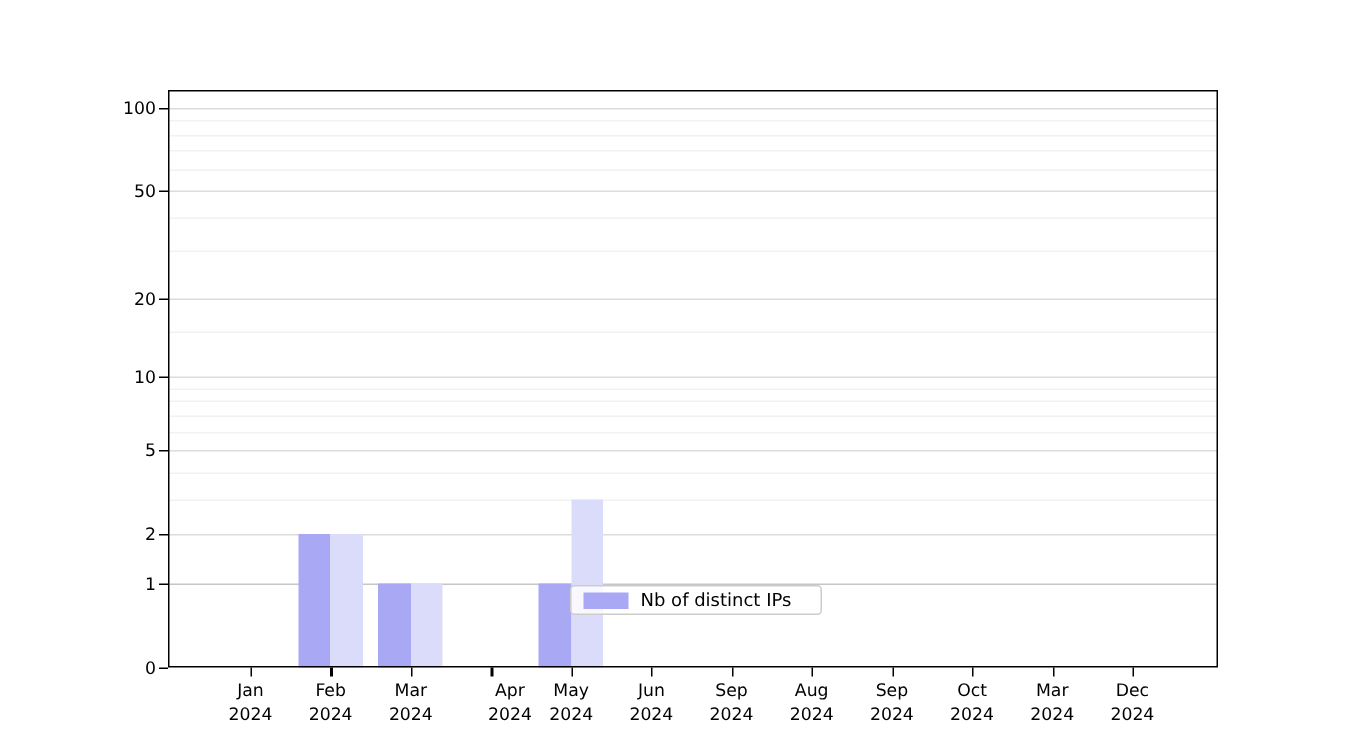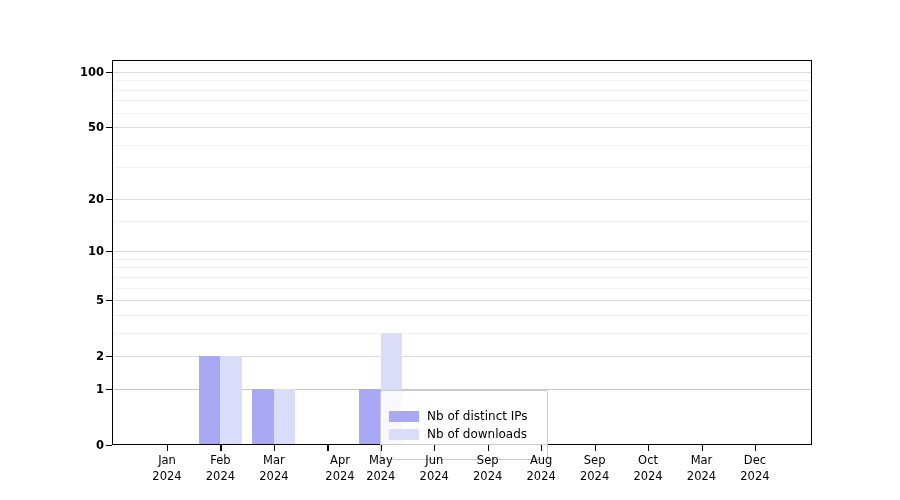--- a/index.html
+++ b/index.html
@@ -11,29 +11,29 @@
     position:absolute;left:112px;top:36px;width:700px;height:18px;
     text-align:center;font-size:13.5px;line-height:18px;color:#000;
   }
   .plot-area{position:absolute;left:112px;top:60px;width:700px;height:385px;background:#fff;}
   .layer{position:absolute;inset:0;}
   .plot-frame{position:absolute;inset:0;border:1.2px solid #000;pointer-events:none;}
   .gridline{position:absolute;left:0;width:100%;height:1px;}
   .bar{position:absolute;bottom:0;}
   .legend{
     position:absolute;left:268px;top:330px;width:150px;
-    padding:18px 8px;background:rgba(255,255,255,0.8);
+    padding:2px 8px;background:rgba(255,255,255,0.8);
     border:1px solid #cccccc;border-radius:3px;
     display:flex;flex-direction:column;gap:4px;
   }
   .legend-row{display:flex;align-items:center;gap:8px;height:14px;}
   .swatch{width:30px;height:11px;display:inline-block;flex:0 0 auto;}
   .legend-label{font-size:12px;line-height:14px;color:#000;white-space:nowrap;}
   .tick{position:absolute;background:#000;}
-  .y-tick-label{position:absolute;width:64px;text-align:right;font-size:11.5px;line-height:16px;color:#000;font-weight:bold;}
+  .y-tick-label{position:absolute;width:64px;text-align:right;font-size:11.5px;line-height:16px;color:#000;}
   .x-tick-label{position:absolute;width:64px;text-align:center;font-size:11.5px;line-height:16px;color:#000;}
 </style>
 </head>
 <body>
 
 <div class="figure">
 
 
   <div class="plot-area">
     <div class="layer" id="gridlines">
@@ -65,24 +65,20 @@
         <div class="bar" style="left: 108.45px; width: 21.5px; height: 88.7913px; background: rgb(219, 220, 250);"></div>
         <div class="bar" style="left: 161.9px; width: 21.5px; height: 56.0211px; background: rgb(219, 220, 250);"></div>
         <div class="bar" style="left: 268.8px; width: 21.5px; height: 112.042px; background: rgb(219, 220, 250);"></div>
       </div>
     <div class="plot-frame"></div>
 
     <div class="legend">
       <div class="legend-row">
         <span class="swatch" id="swatch-0" style="background: rgb(168, 168, 244);"></span>
         <span class="legend-label">Nb of distinct IPs</span>
-      </div>
-      <div class="legend-row">
-        <span class="swatch" id="swatch-1" style="background: rgb(219, 220, 250);"></span>
-        <span class="legend-label">Nb of downloads</span>
       </div>
     </div>
   </div>
 
   <div id="y-axis">
       <div class="tick" style="left: 106px; top: 445px; width: 6px; height: 1.2px;"></div>
       <div class="y-tick-label" style="left: 40px; top: 437px;">0</div>
       <div class="tick" style="left: 106px; top: 388.979px; width: 6px; height: 1.2px;"></div>
       <div class="y-tick-label" style="left: 40px; top: 380.979px;">1</div>
       <div class="tick" style="left: 106px; top: 356.209px; width: 6px; height: 1.2px;"></div>

